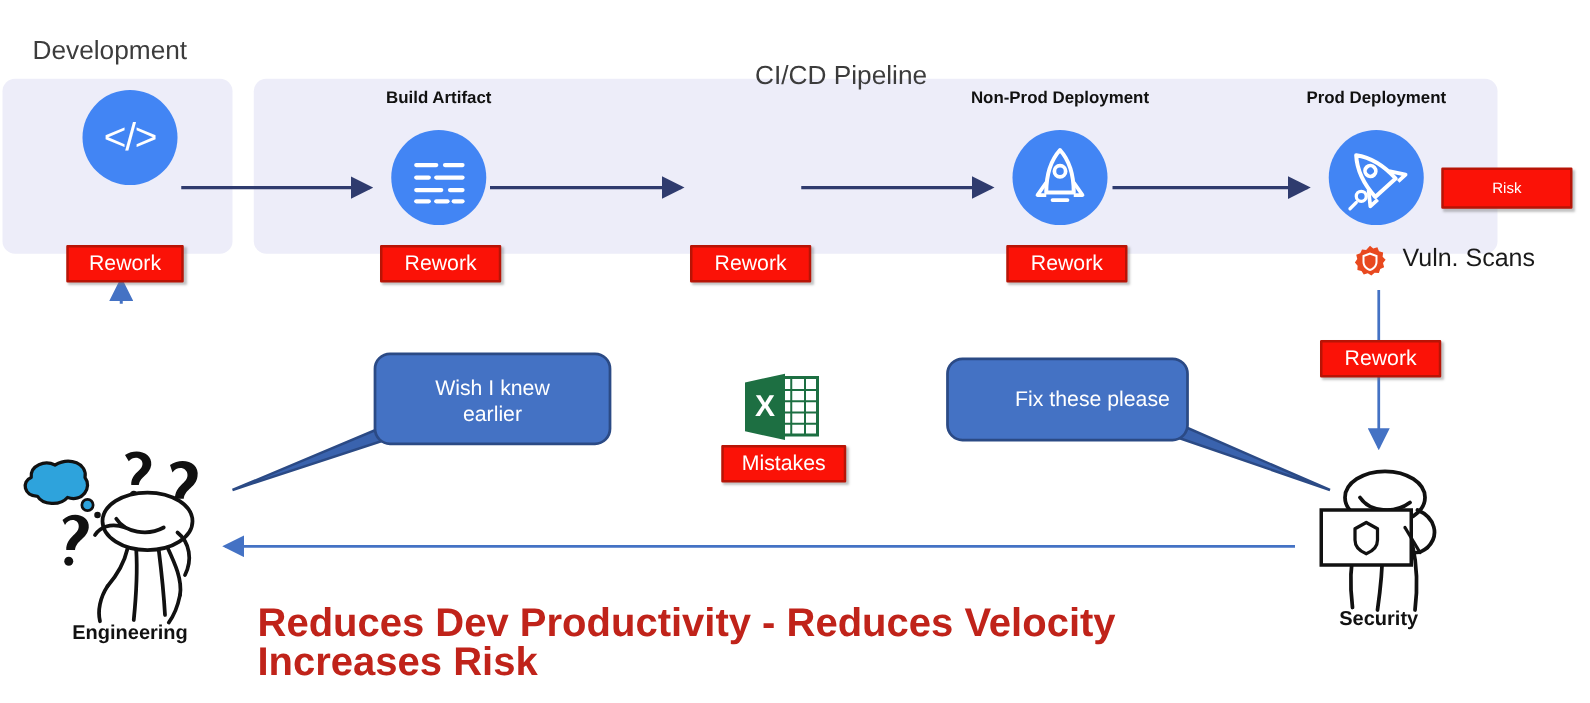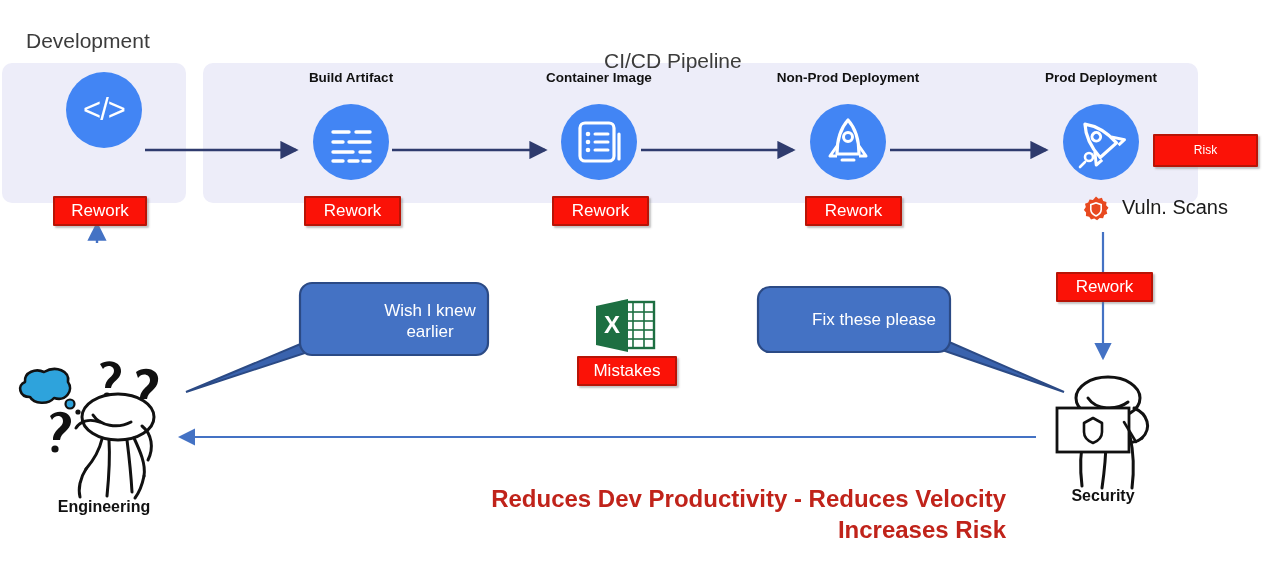--- a/index.html
+++ b/index.html
@@ -144,23 +144,23 @@
 
   
   #excel-icon { position: absolute; left: 592px; top: 296px; }
 
   
   #caption {
     position: absolute;
     left: 206px;
     top: 483px;
     width: 800px;
-    text-align: right;
+    text-align: left;
     color: #C0231A;
-    font-size: 24px;
+    font-size: 32px;
     font-weight: bold;
     line-height: 31px;
     white-space: pre-line;
   }
 
   
   #arrows-layer, #bubbles-layer {
     position: absolute;
     left: 0; top: 0;
     width: 1272px; height: 562px;
@@ -221,37 +221,20 @@
           <line x1="20" y1="48" x2="40" y2="48"></line>
           <line x1="47" y1="48" x2="57" y2="48"></line>
           <line x1="20" y1="57" x2="30" y2="57"></line>
           <line x1="36" y1="57" x2="45" y2="57"></line>
           <line x1="50" y1="57" x2="57" y2="57"></line>
         </g>
       </svg>
     </div>
   </div>
 
-  <div class="stage" id="stage-2">
-    <div class="stage-label">Container Image</div>
-    <div class="circle">
-      <svg width="76" height="76" viewBox="0 0 76 76">
-        <rect x="19" y="19" width="34" height="38" rx="5" fill="none" stroke="#ffffff" stroke-width="3.2"></rect>
-        <circle cx="27" cy="30" r="2.3" fill="#ffffff"></circle>
-        <circle cx="27" cy="38" r="2.3" fill="#ffffff"></circle>
-        <circle cx="27" cy="46" r="2.3" fill="#ffffff"></circle>
-        <g stroke="#ffffff" stroke-width="3" stroke-linecap="round">
-          <line x1="34" y1="30" x2="47" y2="30"></line>
-          <line x1="34" y1="38" x2="47" y2="38"></line>
-          <line x1="34" y1="46" x2="47" y2="46"></line>
-        </g>
-        <line x1="58" y1="30" x2="58" y2="55" stroke="#ffffff" stroke-width="3.2" stroke-linecap="round"></line>
-      </svg>
-    </div>
-  </div>
 
   <div class="stage" id="stage-3">
     <div class="stage-label">Non-Prod
 Deployment</div>
     <div class="circle">
       <svg width="76" height="76" viewBox="0 0 76 76">
         <path d="M38 16 C47 26 49 38 49 50 L27 50 C27 38 29 26 38 16 Z" fill="none" stroke="#ffffff" stroke-width="3.2" stroke-linejoin="round"></path>
         <circle cx="38" cy="33" r="4.5" fill="none" stroke="#ffffff" stroke-width="3"></circle>
         <path d="M27 42 L20 52 L27 52" fill="none" stroke="#ffffff" stroke-width="3" stroke-linejoin="round"></path>
         <path d="M49 42 L56 52 L49 52" fill="none" stroke="#ffffff" stroke-width="3" stroke-linejoin="round"></path>
@@ -295,21 +278,21 @@
 
   <svg id="bubbles-layer">
 
     <path d="M310 340 L186 392 L308 352 Z" fill="#3A63AE" stroke="#2B4A85" stroke-width="2"></path>
     <rect x="300" y="283" width="188" height="72" rx="12" fill="#4472C4" stroke="#2B4A85" stroke-width="2.2"></rect>
 
     <path d="M940 338 L1064 392 L942 350 Z" fill="#3A63AE" stroke="#2B4A85" stroke-width="2"></path>
     <rect x="758" y="287" width="192" height="65" rx="12" fill="#4472C4" stroke="#2B4A85" stroke-width="2.2"></rect>
   </svg>
 
-  <div class="bubble-text" style="left:300px; top:300px; width:188px;margin-left:36px;">Wish I knew
+  <div class="bubble-text" style="left:300px; top:300px; width:188px;">Wish I knew
 earlier</div>
   <div class="bubble-text" style="left:758px; top:309px; width:192px;margin-left:20px;">Fix these please</div>
 
   <svg id="excel-icon" width="66" height="62" viewBox="0 0 66 62">
     <rect x="30" y="6" width="32" height="46" fill="#ffffff" stroke="#1D6F42" stroke-width="2.4"></rect>
     <g stroke="#1D6F42" stroke-width="1.6">
       <line x1="30" y1="16" x2="62" y2="16"></line>
       <line x1="30" y1="25" x2="62" y2="25"></line>
       <line x1="30" y1="34" x2="62" y2="34"></line>
       <line x1="30" y1="43" x2="62" y2="43"></line>

